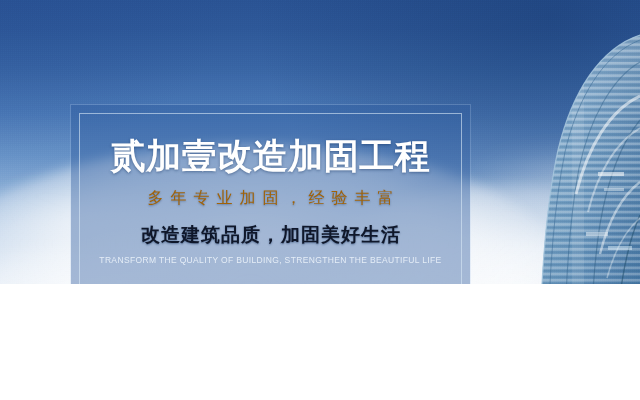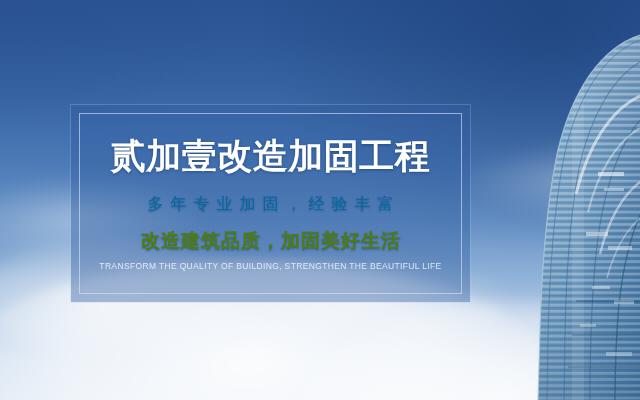--- a/index.html
+++ b/index.html
@@ -3,21 +3,21 @@
 <meta charset="utf-8">
 <style>
   html, body {
     margin: 0;
     padding: 0;
     background: #ffffff;
   }
   #banner {
     position: relative;
     width: 640px;
-    height: 400px;
+    height: 284px;
     overflow: hidden;
     font-family: "Liberation Sans", "DejaVu Sans", sans-serif;
   }
 
   
   .sky {
     position: absolute;
     inset: 0;
     background:
       linear-gradient(to bottom,
@@ -134,33 +134,33 @@
   .title-main {
     color: #ffffff;
     font-size: 35px;
     font-weight: bold;
     letter-spacing: 0.5px;
     line-height: 1;
     text-shadow: 0 1px 3px rgba(12, 40, 85, 0.45);
     white-space: nowrap;
   }
   .title-sub1 {
-    margin-top: 23px;
-    color: #0369a1;
+    margin-top: 17px;
+    color: #a16207;
     font-size: 16px;
     font-weight: normal;
     letter-spacing: 7px;
     text-indent: 7px;
     line-height: 1;
     text-shadow: 0 1px 2px rgba(12, 40, 85, 0.4);
     white-space: nowrap;
   }
   .title-sub2 {
     margin-top: 19px;
-    color: #4d7c0f;
+    color: #0f172a;
     font-size: 19px;
     font-weight: bold;
     letter-spacing: 1px;
     text-indent: 1px;
     line-height: 1;
     text-shadow: 0 1px 2px rgba(12, 40, 85, 0.45);
     white-space: nowrap;
   }
   .title-en {
     margin-top: 12px;

